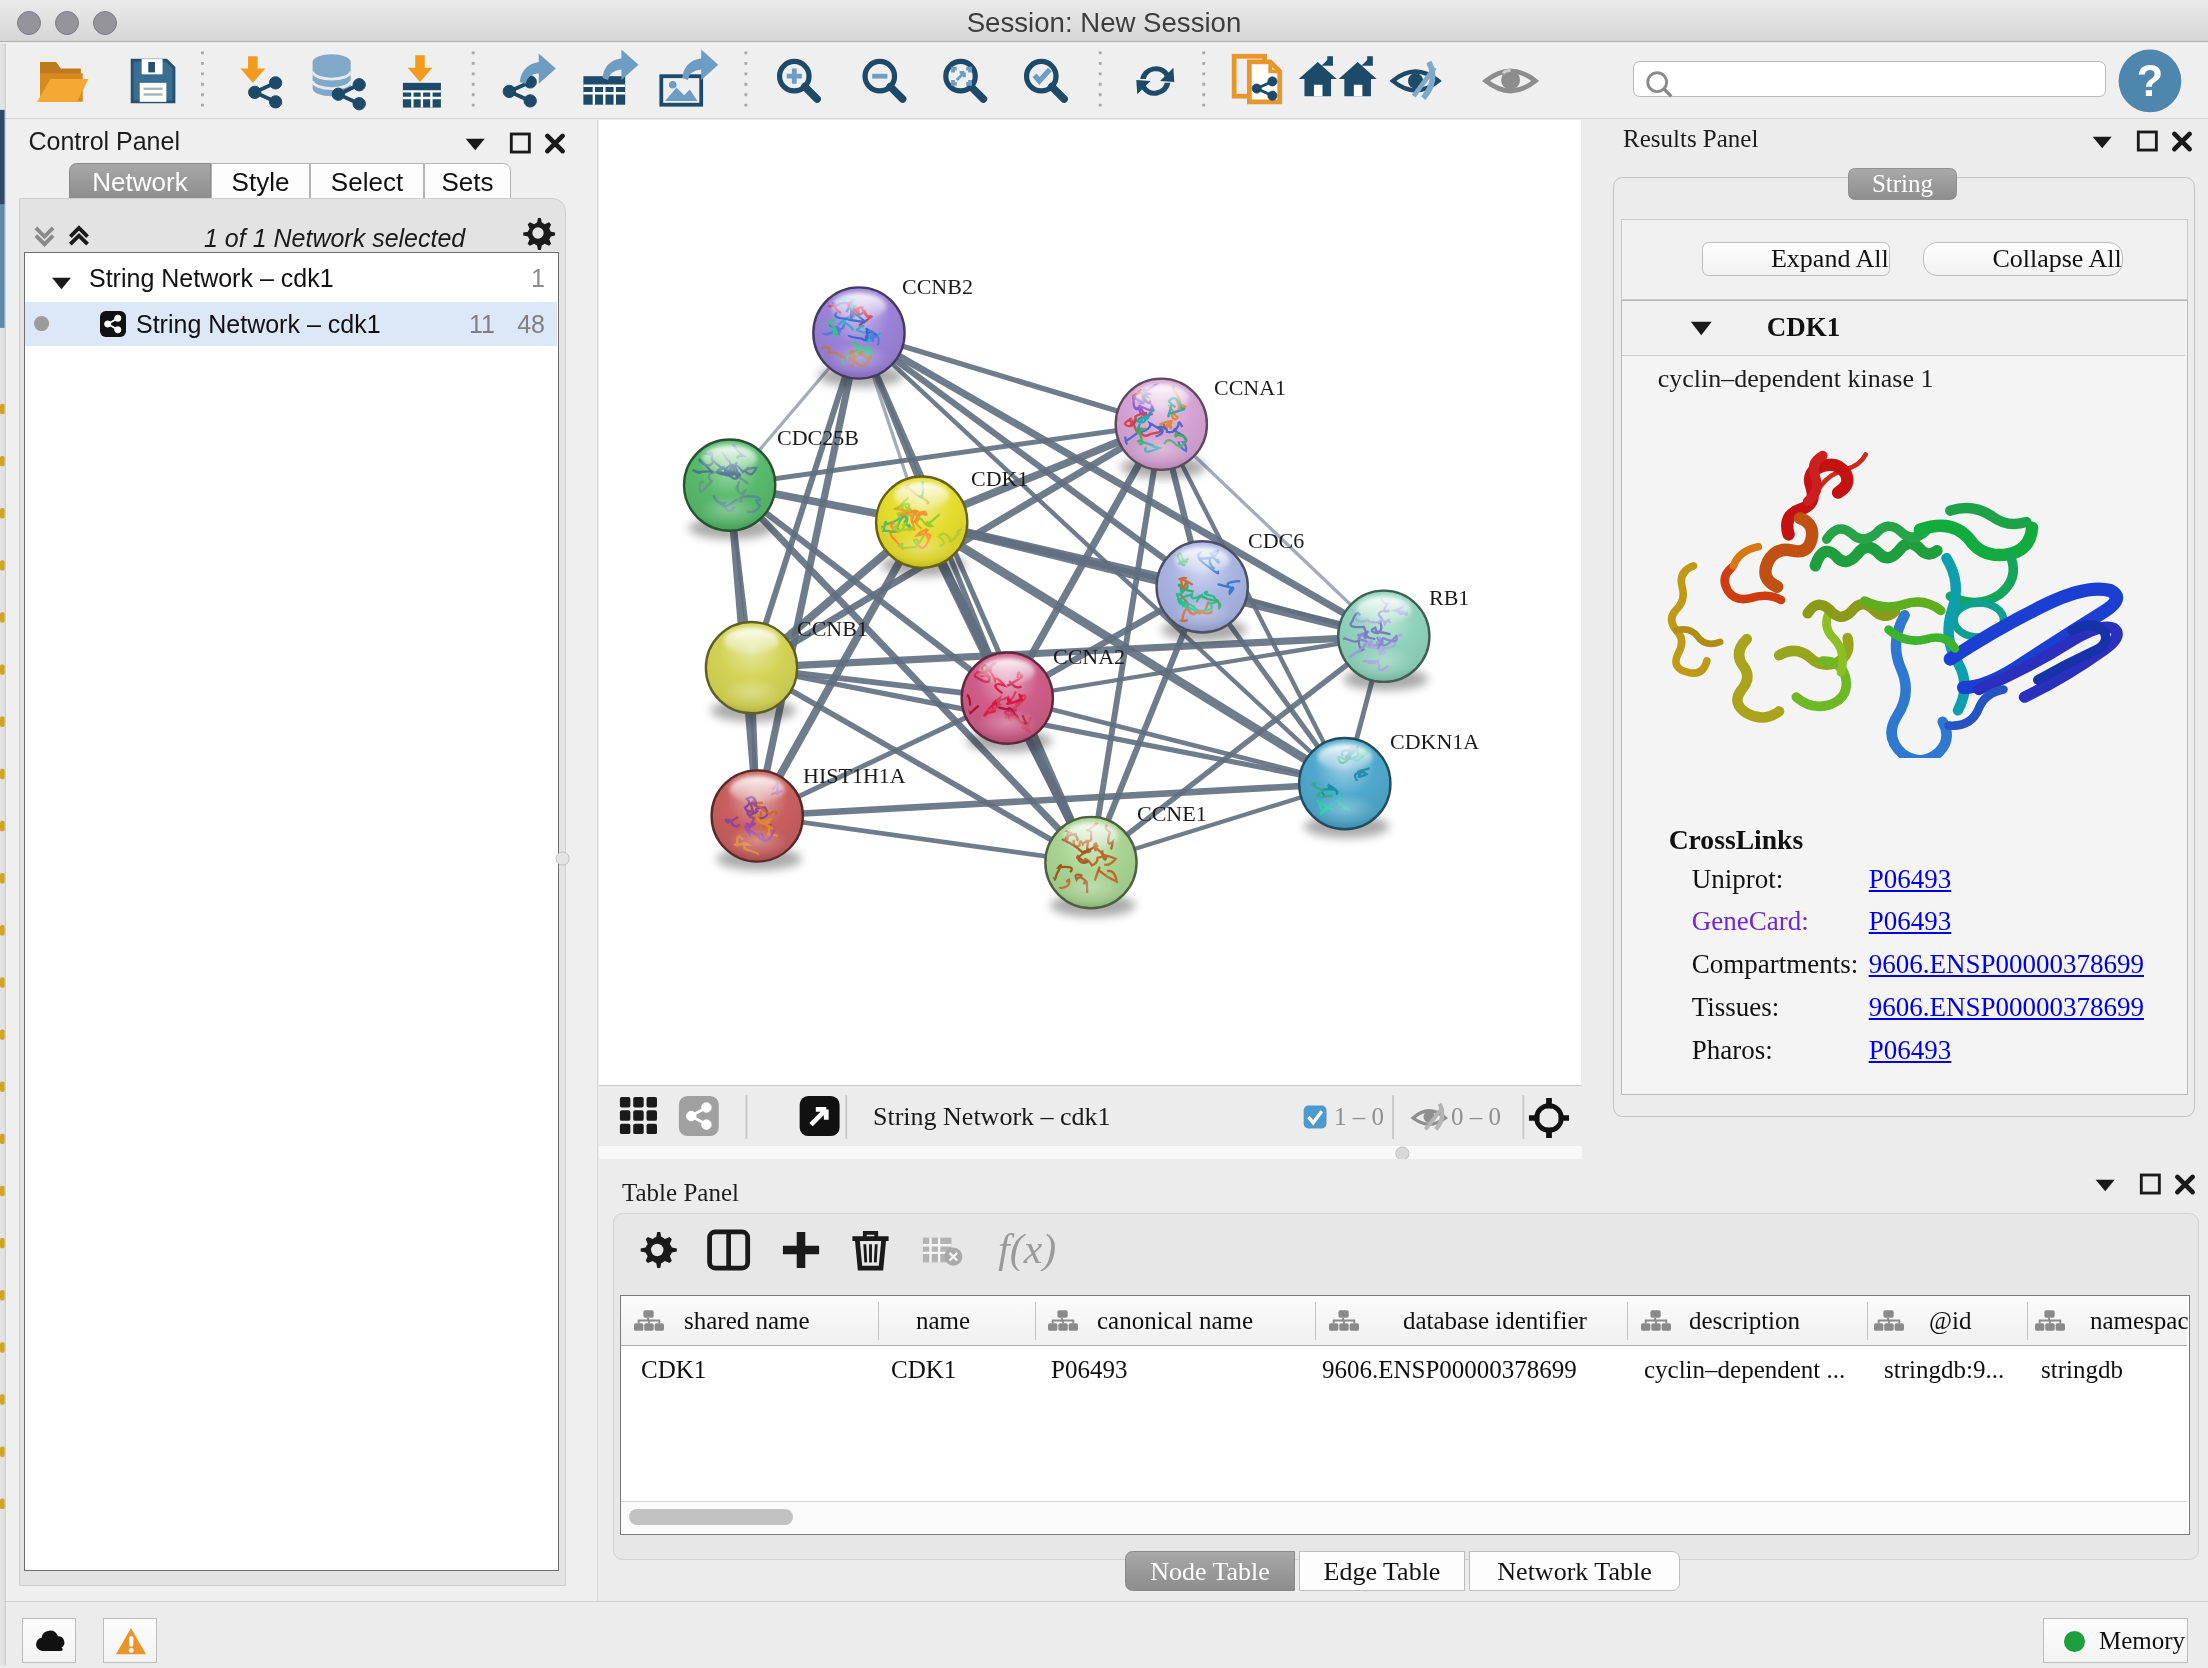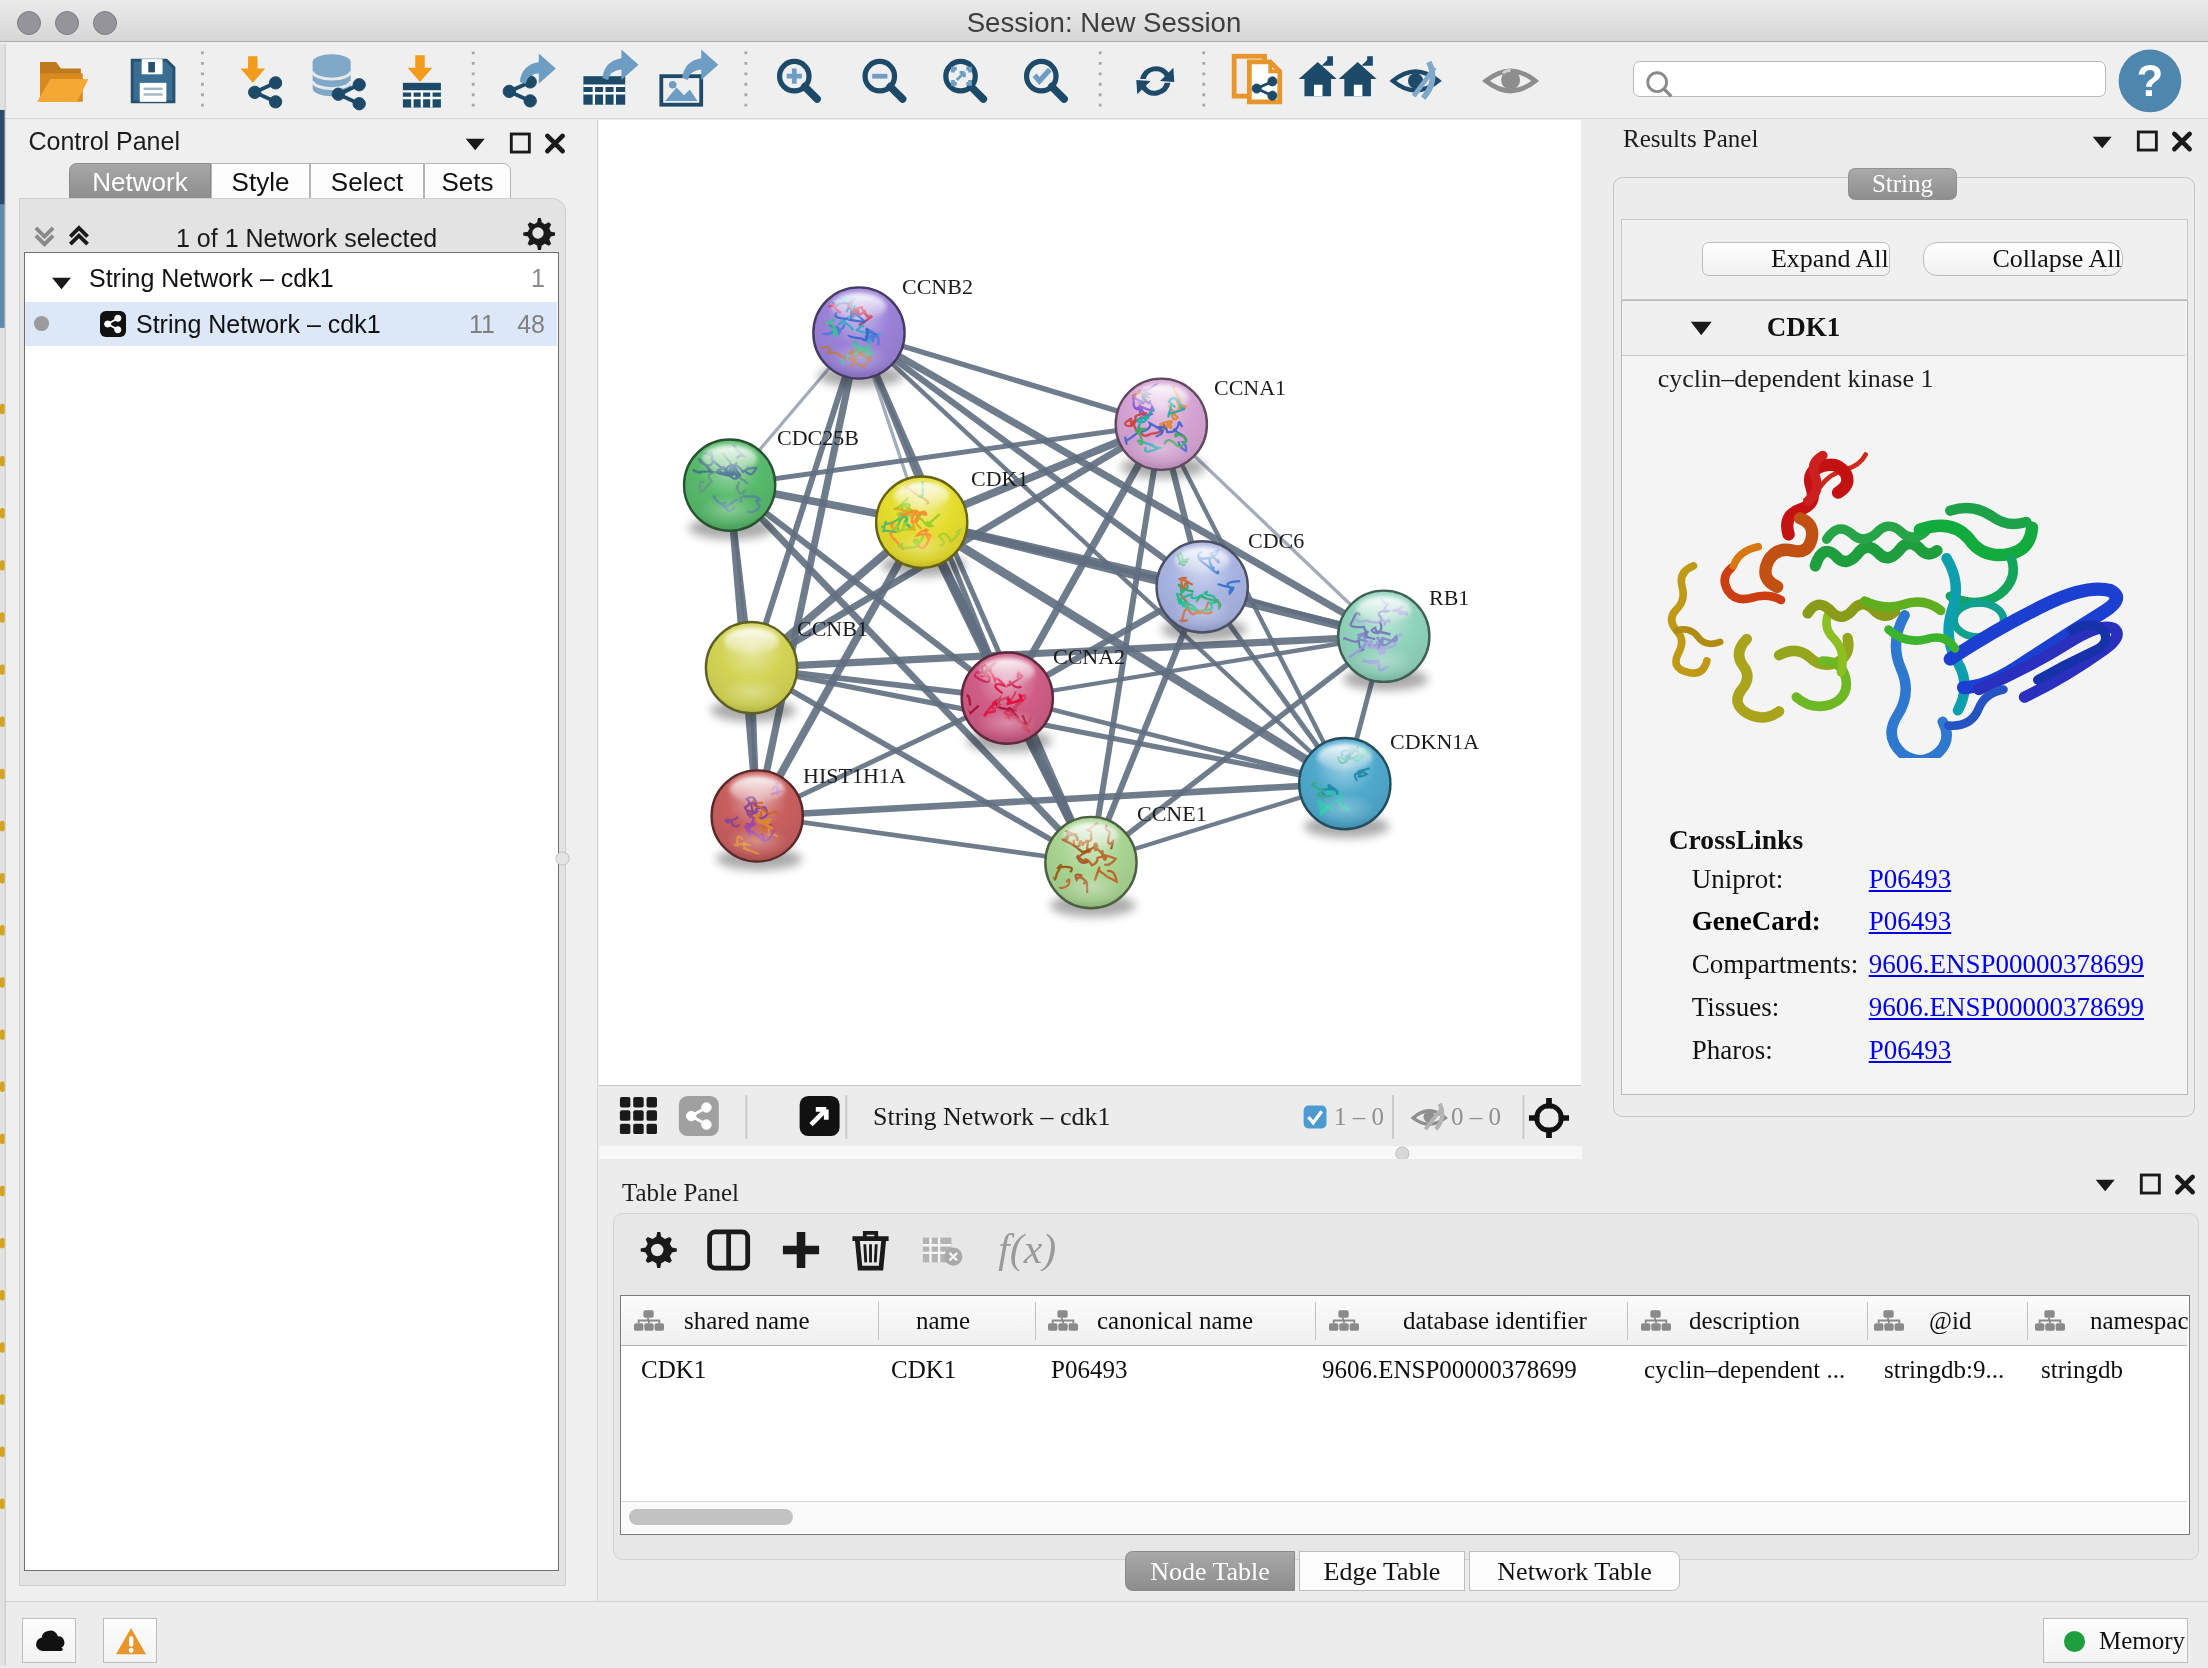--- a/index.html
+++ b/index.html
@@ -254,21 +254,21 @@
   </svg>
   <div class="tab tabsel" style="left:69px;width:142px;border-radius:7.6px 0 0 0;">Network</div>
   <div class="tab" style="left:211px;width:99px;">Style</div>
   <div class="tab" style="left:310px;width:114px;">Select</div>
   <div class="tab" style="left:424px;width:87px;border-radius:0 7.6px 0 0;">Sets</div>
   <div id="ctrlpane" class="abs">
     <svg class="abs" style="left:13.3px;top:25px" width="67" height="27" viewBox="0 0 70 28">
       <path d="M3,4 L12,13 L21,4 M3,12 L12,21 L21,12" fill="none" stroke="#8a8a8a" stroke-width="4"></path>
       <path d="M39,13 L48,4 L57,13 M39,21 L48,12 L57,21" fill="none" stroke="#1a1a1a" stroke-width="4"></path>
     </svg>
-    <div class="tx" style="left:156px;top:25px;font-size:25px;color:#1a1a1a;">1 of 1 Network selected</div>
+    <div class="tx" style="left:184px;top:25px;font-size:25px;color:#1a1a1a;font-style:italic;">1 of 1 Network selected</div>
     <svg class="abs" style="left:501px;top:17px" width="34" height="34" viewBox="0 0 36 36">
           <path fill="#1a1a1a" d="M18,2 l3,0 1,5 a11,11 0 0 1 3,1.7 l4.7,-2 2.2,2.2 -2,4.7 a11,11 0 0 1 1.7,3 l5,1 0,3 -5,1 a11,11 0 0 1 -1.7,3 l2,4.7 -2.2,2.2 -4.7,-2 a11,11 0 0 1 -3,1.7 l-1,5 -3,0 -1,-5 a11,11 0 0 1 -3,-1.7 l-4.7,2 -2.2,-2.2 2,-4.7 a11,11 0 0 1 -1.7,-3 l-5,-1 0,-3 5,-1 a11,11 0 0 1 1.7,-3 l-2,-4.7 2.2,-2.2 4.7,2 a11,11 0 0 1 3,-1.7 Z"></path>
           <circle cx="18" cy="18" r="6" fill="#e3e3e3"></circle>
         </svg>
   </div>
   <div id="netlist" class="abs">
     <svg class="abs" style="left:24px;top:22px" width="25" height="17" viewBox="0 0 26 18">
           <path d="M3,3 L23,3 L13,15 Z" fill="#1a1a1a"></path>
         </svg>
     <div class="tx" style="left:64px;top:10.5px;font-size:25px;color:#111;">String Network – cdk1</div>
@@ -757,21 +757,21 @@
             <path d="M298,296 q24,2 32,-18 q6,-16 26,-20" stroke="#2553c4" stroke-width="9"></path>
             <path d="M210,165 q20,10 40,4 q22,-8 40,6" stroke="#5fae20" stroke-width="10" fill="none"></path>
             <path d="M235,195 q18,16 40,10 q20,-6 30,10" stroke="#3cb32c" stroke-width="9" fill="none"></path>
             <path d="M150,60 q14,-10 8,-26 q-6,-14 8,-22" stroke="#cc2020" stroke-width="10" fill="none"></path>
             <path d="M300,70 q24,-8 44,6 q16,12 36,6" stroke="#1da24a" stroke-width="11" fill="none"></path>
           </g>
         </svg>
       <div class="tx serif" style="left:47px;top:523px;font-size:27.6px;font-weight:bold;color:#111;">CrossLinks</div>
       <div class="tx serif" style="left:70px;top:563px;font-size:27px;color:#111;">Uniprot:</div>
       <div class="tx" style="left:247px;top:563px;font-size:27px;"><a class="lnk">P06493</a></div>
-      <div class="tx serif" style="left:70px;top:605px;font-size:27px;color:#000000;font-weight:bold;">GeneCard:</div>
+      <div class="tx serif" style="left:70px;top:605px;font-size:27px;color:#6d28d9;">GeneCard:</div>
       <div class="tx" style="left:247px;top:605px;font-size:27px;"><a class="lnk">P06493</a></div>
       <div class="tx serif" style="left:70px;top:648px;font-size:27px;color:#111;">Compartments:</div>
       <div class="tx" style="left:247px;top:648px;font-size:27px;"><a class="lnk">9606.ENSP00000378699</a></div>
       <div class="tx serif" style="left:70px;top:691px;font-size:27px;color:#111;">Tissues:</div>
       <div class="tx" style="left:247px;top:691px;font-size:27px;"><a class="lnk">9606.ENSP00000378699</a></div>
       <div class="tx serif" style="left:70px;top:734px;font-size:27px;color:#111;">Pharos:</div>
       <div class="tx" style="left:247px;top:734px;font-size:27px;"><a class="lnk">P06493</a></div>
     </div>
   </div>
   <div id="stringtab" class="abs">String</div>

